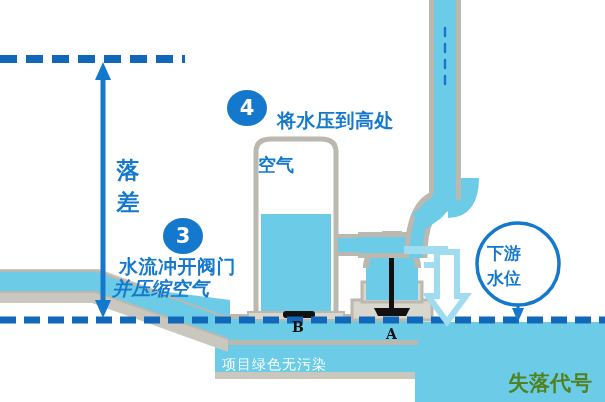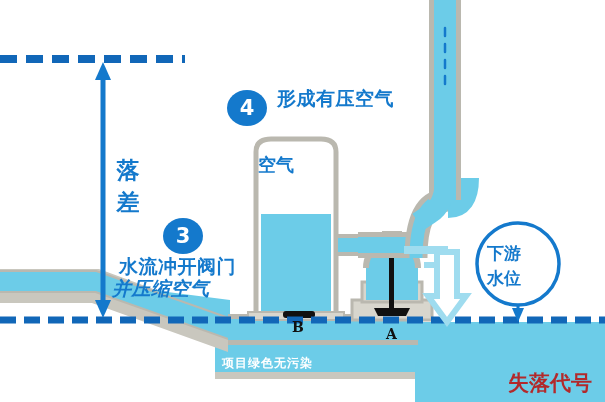--- a/index.html
+++ b/index.html
@@ -60,26 +60,26 @@
     font-weight: bold;
   }
   .valve-label {
     color: #111111;
     font-size: 14px;
     font-weight: bold;
     font-family: "DejaVu Serif", "Liberation Serif", serif;
   }
   .slogan {
     color: #ffffff;
-    font-size: 12px;
-    font-weight: bold;
+    font-size: 14px;
+    font-weight: normal;
     letter-spacing: 1px;
   }
   .watermark {
-    color: #b91c1c;
+    color: #4d7c0f;
     font-size: 21px;
     font-weight: bold;
     opacity: 0.92;
   }
 </style>
 </head>
 <body>
 
 <div id="stage">
 
@@ -175,21 +175,21 @@
     <circle cx="518" cy="264" r="41" fill="#ffffff" stroke="#1479cc" stroke-width="3.5"></circle>
     <line x1="518" y1="305" x2="518" y2="314" stroke="#1479cc" stroke-width="3"></line>
     <polygon points="518,322 512,308 524,308" fill="#1479cc"></polygon>
 
     <ellipse cx="247" cy="108" rx="20" ry="18" fill="#1479cc"></ellipse>
     <ellipse cx="183" cy="236" rx="20" ry="18" fill="#1479cc"></ellipse>
 
   </svg>
 
   <div class="badge-num" style="left:230px; top:96px;">4</div>
-  <div class="txt step-text" style="left:277px; top:88px;">形成有压空气</div>
+  <div class="txt step-text" style="left:277px; top:110px;">将水压到高处</div>
 
   <div class="badge-num" style="left:166px; top:224px;">3</div>
   <div class="txt step-text" style="left:119px; top:256px;">水流冲开阀门</div>
   <div class="txt step-text" style="left:112px; top:278px;font-style:italic;">并压缩空气</div>
 
   <div class="txt head-label" style="left:113px; top:158px;">落</div>
   <div class="txt head-label" style="left:113px; top:190px;">差</div>
 
   <div class="txt tank-label" style="left:258px; top:155px;">空气</div>
 

